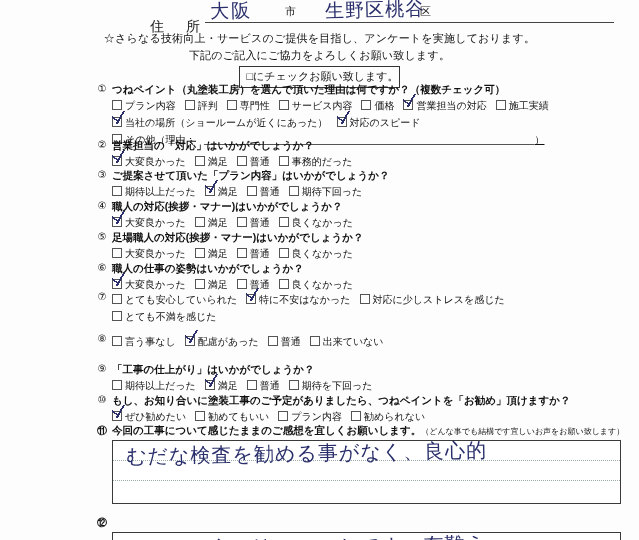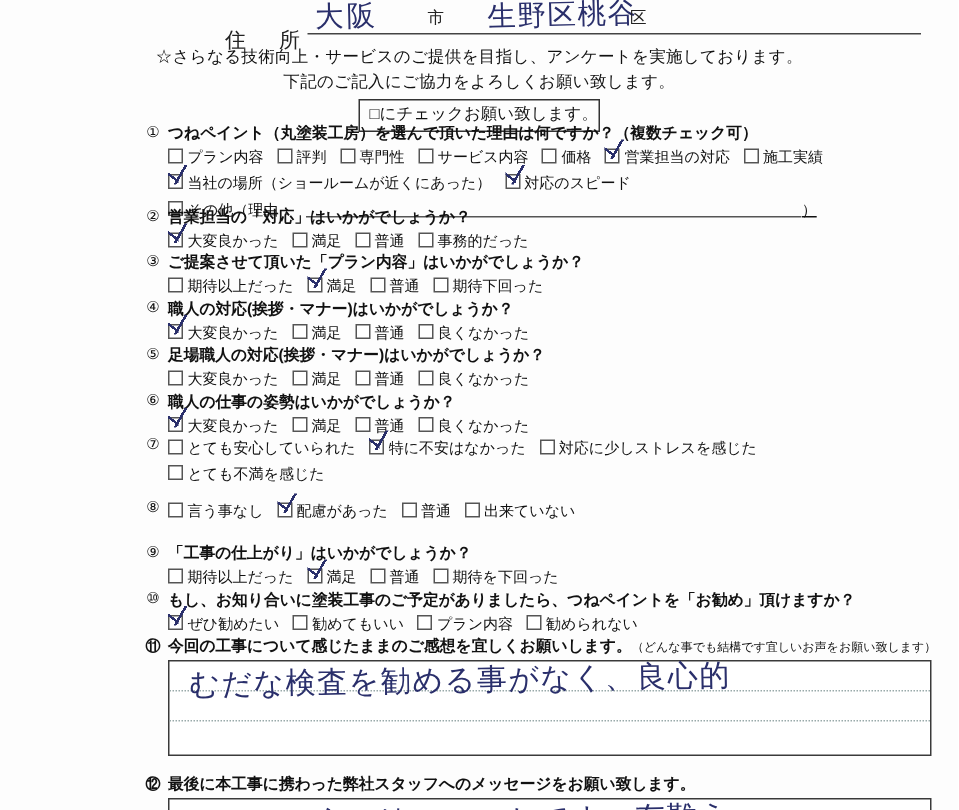--- a/index.html
+++ b/index.html
@@ -249,18 +249,18 @@
       </div>
     </div>
 
 <div class="footer-q" style="top: 424px;"><span class="qnum">⑪</span><span>今回の工事について感じたままのご感想を宜しくお願いします。</span><span class="note-small">（どんな事でも結構です宜しいお声をお願い致します）</span></div>
     <div class="freebox" style="top: 440px; height: 62px;">
       <div class="freeline"></div>
       <div class="freeline"></div>
       <div class="freeline"></div>
     </div>
     <div class="hand-text" style="left: 126px; top: 440px; font-size: 20px; transform: rotate(-1deg);">むだな検査を勧める事がなく、良心的</div>
-    <div class="footer-q" style="top: 516px;"><span class="qnum">⑫</span><span>最後に本工事に携わった弊社スタッフへのメッセージをお願い致します。</span></div>
+    <div class="footer-q" style="top: 516px;"><span class="qnum">⑫</span></div>
     <div class="freebox" style="top: 532px; height: 10px;">
       <div class="freeline"></div>
     </div>
     <div class="hand-text" style="left: 126px; top: 534px; font-size: 20px; transform: rotate(-1deg);">親切、丁寧で嬉しかったです。有難う</div>
   </div>
 
 </body></html>

